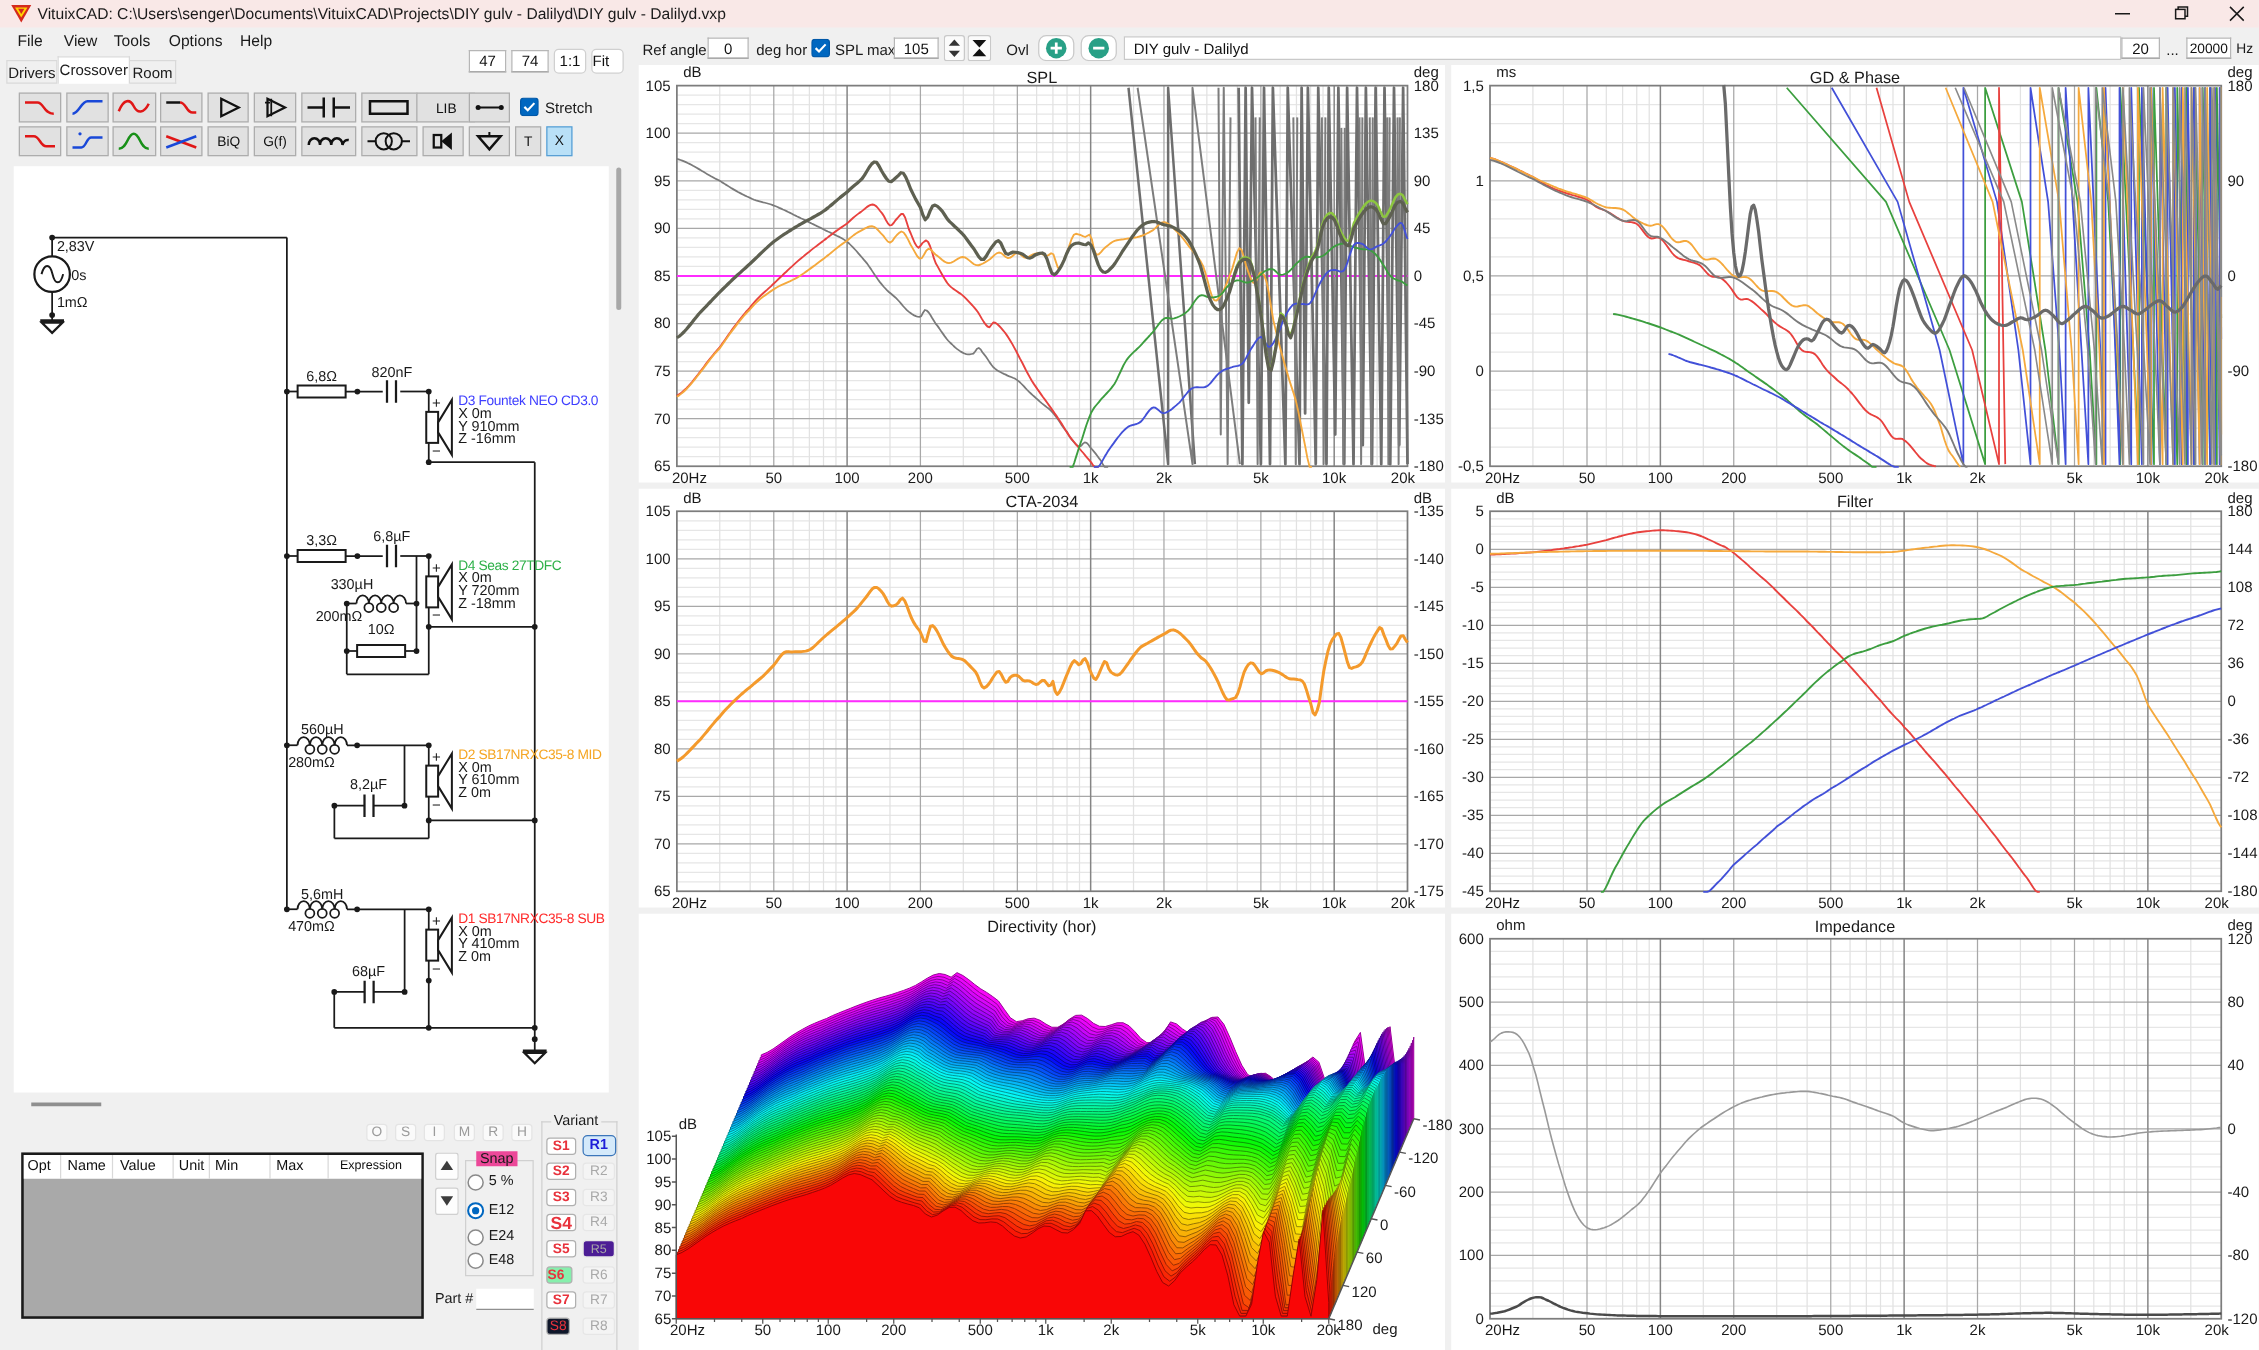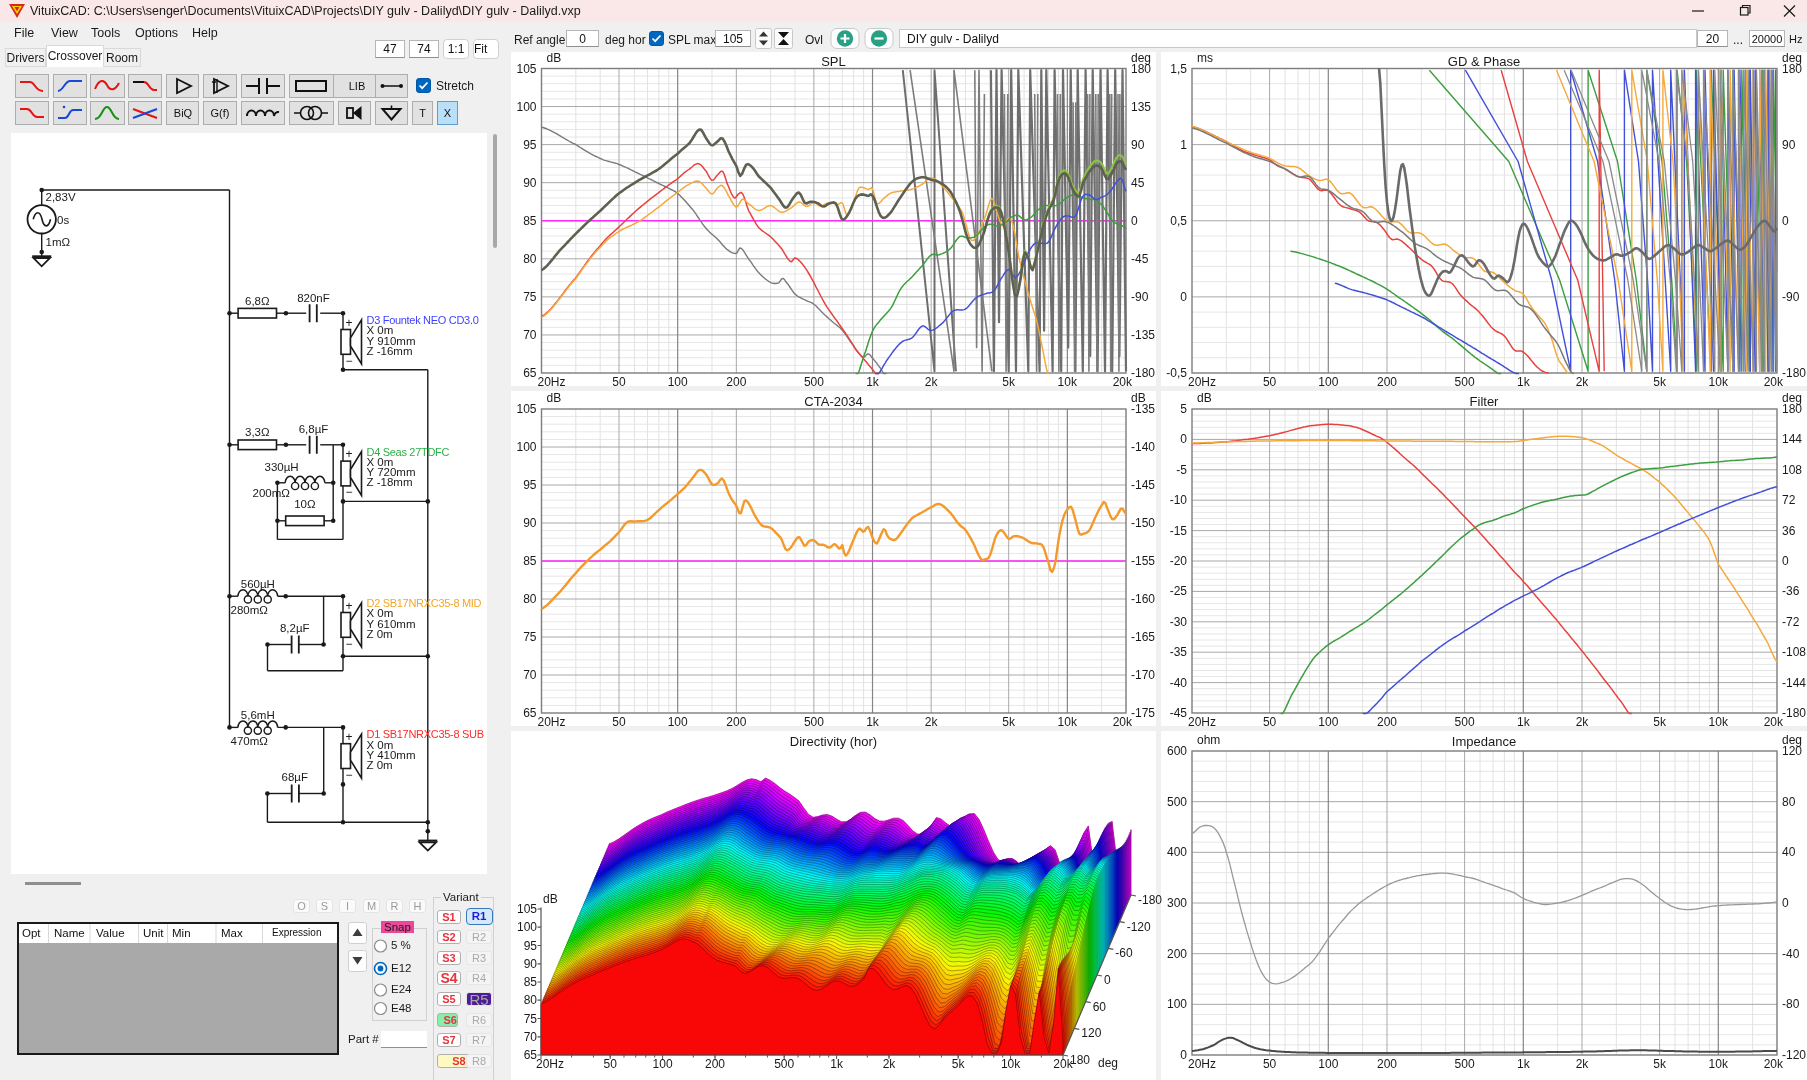--- a/index.html
+++ b/index.html
@@ -738,18 +738,18 @@
 <div class="abs" style="left:441px;top:891px;font-size:11.5px;color:#1a1a1a;background:#f0f0f0;padding:0 2px">Variant</div>
 <div class="abs" style="left:437px;top:909.8px;width:24px;height:14px;background:#fff;border:1px solid #b0b0b0;border-radius:3px;font-size:11px;font-weight:bold;color:#e8323c;text-align:center;line-height:13px">S1</div>
 <div class="abs" style="left:465.5px;top:908.3px;width:27px;height:16.5px;background:#d4e9fa;border:1.5px solid #3b76ba;border-radius:4px;font-size:11.5px;font-weight:bold;color:#1d1dd8;text-align:center;line-height:14px">R1</div>
 <div class="abs" style="left:437px;top:930.3px;width:24px;height:14px;background:#fff;border:1px solid #b0b0b0;border-radius:3px;font-size:11px;font-weight:bold;color:#e8323c;text-align:center;line-height:13px">S2</div>
 <div class="abs" style="left:466px;top:930.3px;width:26px;height:14px;background:#f4f4f4;border:1px solid #e6e6e6;border-radius:3px;font-size:11px;color:#a8a8a8;text-align:center;line-height:13px">R2</div>
 <div class="abs" style="left:437px;top:950.9px;width:24px;height:14px;background:#fff;border:1px solid #b0b0b0;border-radius:3px;font-size:11px;font-weight:bold;color:#e8323c;text-align:center;line-height:13px">S3</div>
 <div class="abs" style="left:466px;top:950.9px;width:26px;height:14px;background:#f4f4f4;border:1px solid #e6e6e6;border-radius:3px;font-size:11px;color:#a8a8a8;text-align:center;line-height:13px">R3</div>
 <div class="abs" style="left:437px;top:971.4px;width:24px;height:14px;background:#fff;border:1px solid #b0b0b0;border-radius:3px;font-size:14px;font-weight:bold;color:#e8323c;text-align:center;line-height:13px">S4</div>
 <div class="abs" style="left:466px;top:971.4px;width:26px;height:14px;background:#f4f4f4;border:1px solid #e6e6e6;border-radius:3px;font-size:11px;color:#a8a8a8;text-align:center;line-height:13px">R4</div>
 <div class="abs" style="left:437px;top:992.0px;width:24px;height:14px;background:#fff;border:1px solid #b0b0b0;border-radius:3px;font-size:11px;font-weight:bold;color:#e8323c;text-align:center;line-height:13px">S5</div>
-<div class="abs" style="left:466px;top:992.0px;width:26px;height:14px;background:#4c1d95;border:1px solid #e6e6e6;border-radius:3px;font-size:15px;color:#a8a8a8;text-align:center;line-height:13px">R5</div>
-<div class="abs" style="left:437px;top:1012.5px;width:21px;height:14px;background:#86efac;border:1px solid #b0b0b0;border-radius:3px;font-size:11px;font-weight:bold;color:#e8323c;text-align:right;line-height:13px">S6</div>
+<div class="abs" style="left:466px;top:992.0px;width:26px;height:14px;background:#4c1d95;border:1px solid #e6e6e6;border-radius:3px;font-size:10px;color:#a8a8a8;text-align:center;line-height:13px">R5</div>
+<div class="abs" style="left:437px;top:1012.5px;width:21px;height:14px;background:#86efac;border:1px solid #b0b0b0;border-radius:3px;font-size:11px;font-weight:bold;color:#e8323c;text-align:left;line-height:13px">S6</div>
 <div class="abs" style="left:466px;top:1012.5px;width:26px;height:14px;background:#f4f4f4;border:1px solid #e6e6e6;border-radius:3px;font-size:11px;color:#a8a8a8;text-align:center;line-height:13px">R6</div>
 <div class="abs" style="left:437px;top:1033.1px;width:24px;height:14px;background:#fff;border:1px solid #b0b0b0;border-radius:3px;font-size:11px;font-weight:bold;color:#e8323c;text-align:center;line-height:13px">S7</div>
 <div class="abs" style="left:466px;top:1033.1px;width:26px;height:14px;background:#f4f4f4;border:1px solid #e6e6e6;border-radius:3px;font-size:11px;color:#a8a8a8;text-align:center;line-height:13px">R7</div>
-<div class="abs" style="left:437px;top:1053.6px;width:44px;height:14px;background:#fef9c3;border:1px solid #b0b0b0;border-radius:3px;font-size:11px;font-weight:bold;color:#e8323c;text-align:center;line-height:13px">S8</div>
+<div class="abs" style="left:437px;top:1053.6px;width:19px;height:14px;background:#0f172a;border:1px solid #b0b0b0;border-radius:3px;font-size:11px;font-weight:normal;color:#e8323c;text-align:center;line-height:13px">S8</div>
 <div class="abs" style="left:466px;top:1053.6px;width:26px;height:14px;background:#f4f4f4;border:1px solid #e6e6e6;border-radius:3px;font-size:11px;color:#a8a8a8;text-align:center;line-height:13px">R8</div>
 </body></html>

